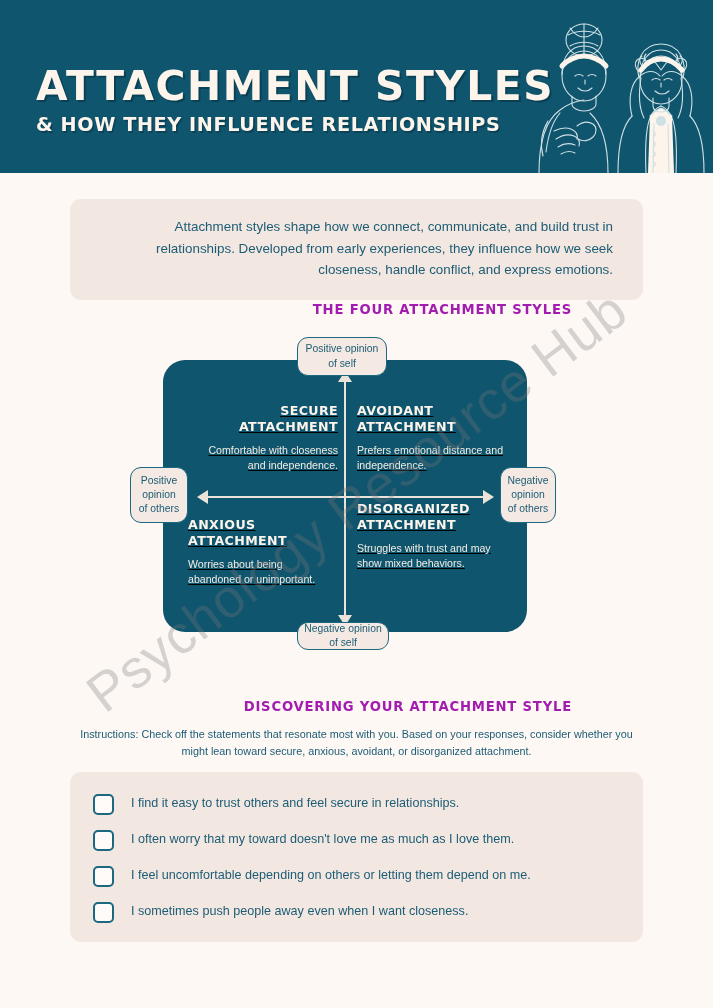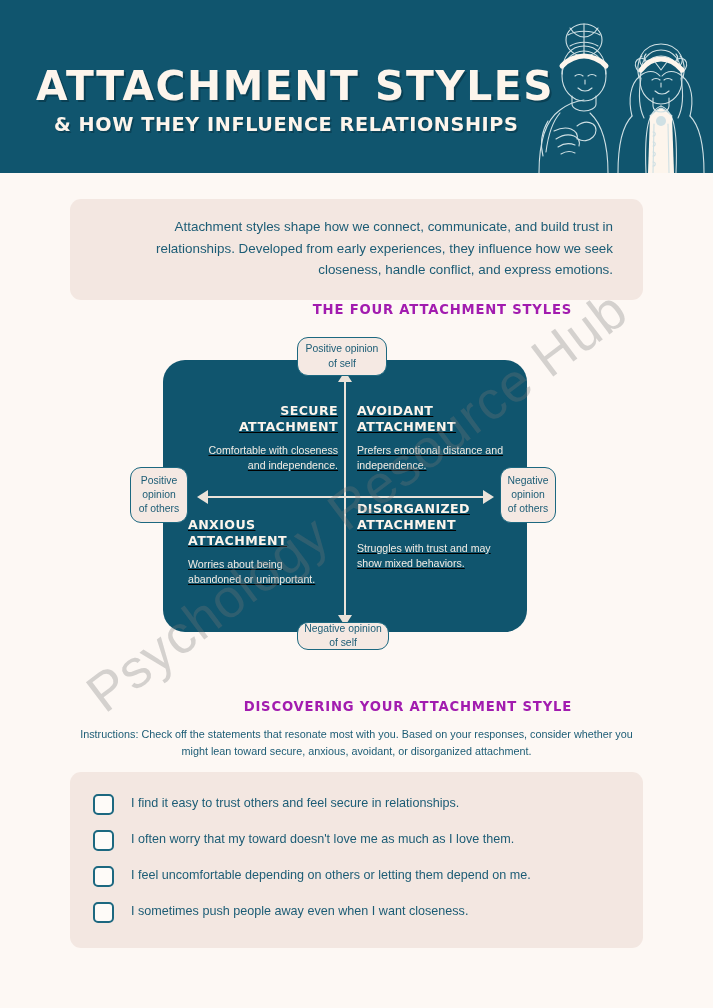--- a/index.html
+++ b/index.html
@@ -20,21 +20,20 @@
     position: relative;
     width: 713px;
     height: 173px;
     background: #10556e;
     overflow: hidden;
   }
   .header-text {
     position: absolute;
     left: 36px;
     top: 66px;
-    text-align: center;
   }
   .title-main {
     font-family: "DejaVu Sans", sans-serif;
     font-size: 40px;
     font-weight: bold;
     color: #fdf5ec;
     letter-spacing: 1.5px;
     line-height: 1;
     text-shadow: 2px 2px 0 rgba(6,48,63,0.55);
     white-space: nowrap;
@@ -220,21 +219,21 @@
 
   
   .checklist-panel {
     position: absolute;
     left: 70px;
     top: 772px;
     width: 573px;
     box-sizing: border-box;
     background: #f3e7e1;
     border-radius: 11px;
-    padding: 14px 0 18px 0;
+    padding: 14px 0 12px 0;
   }
   .check-row {
     display: flex;
     align-items: center;
     height: 36px;
     padding-left: 23px;
   }
   .checkbox {
     width: 21px;
     height: 21px;

